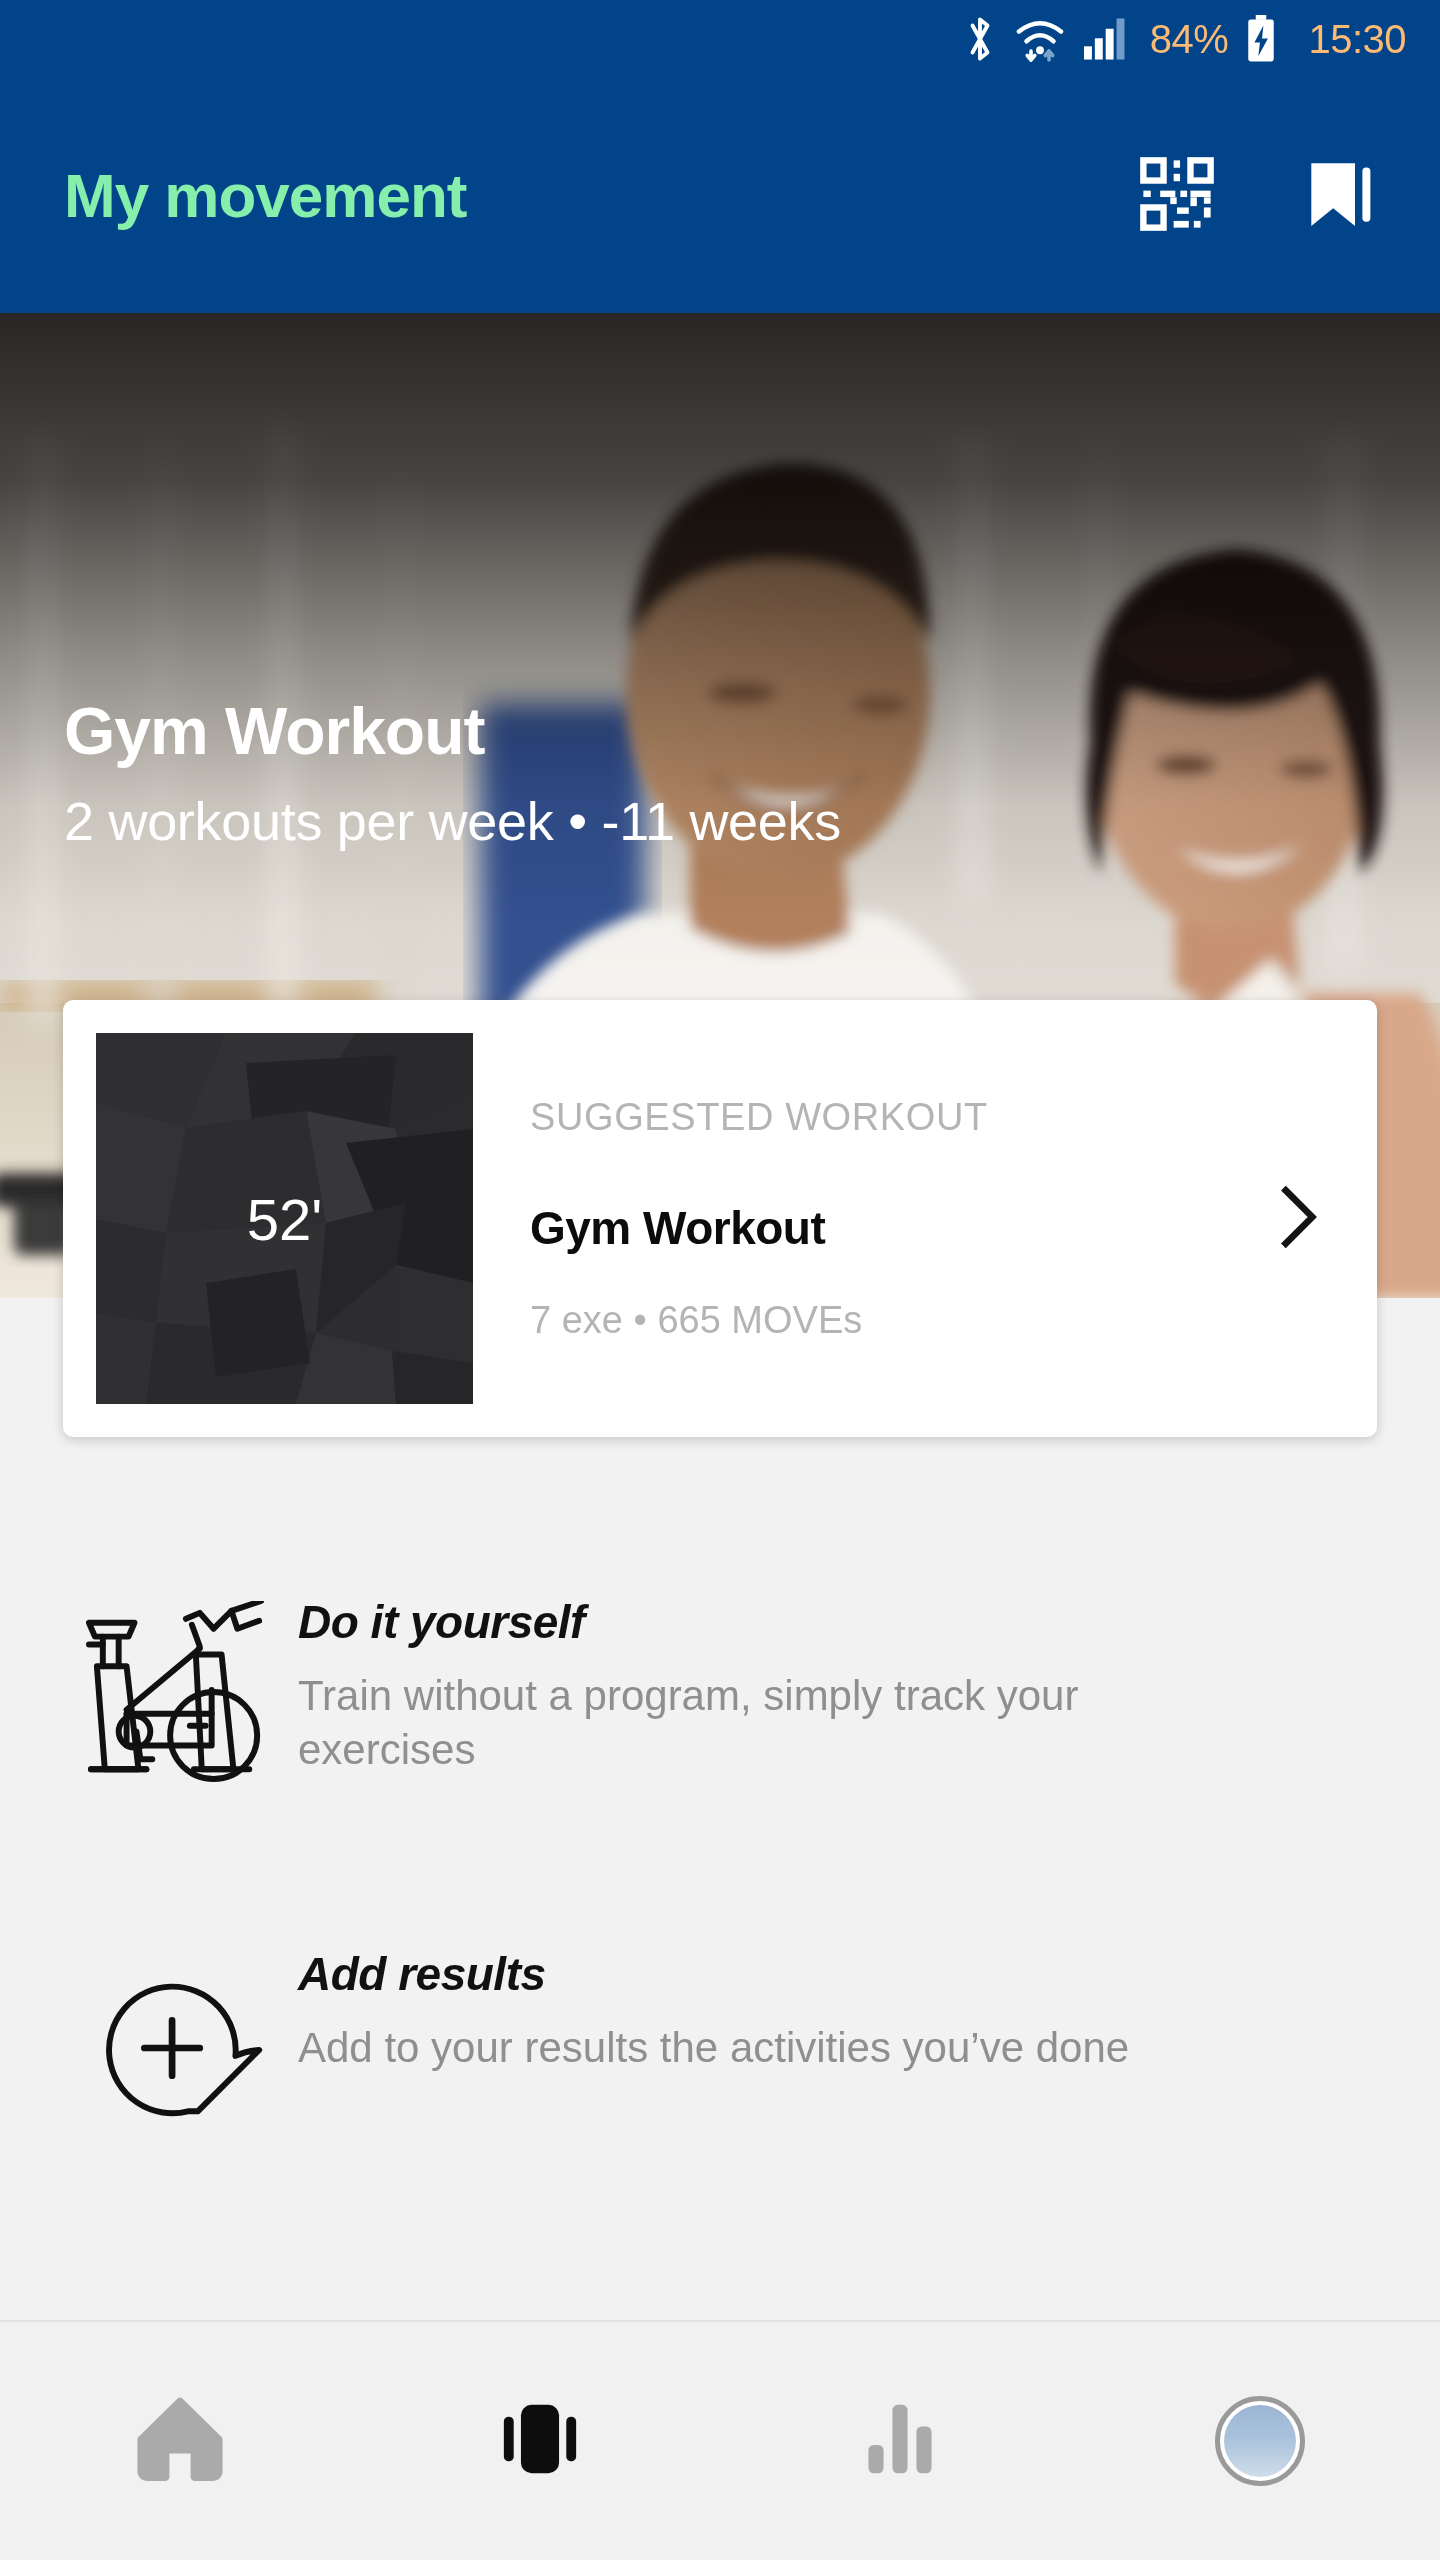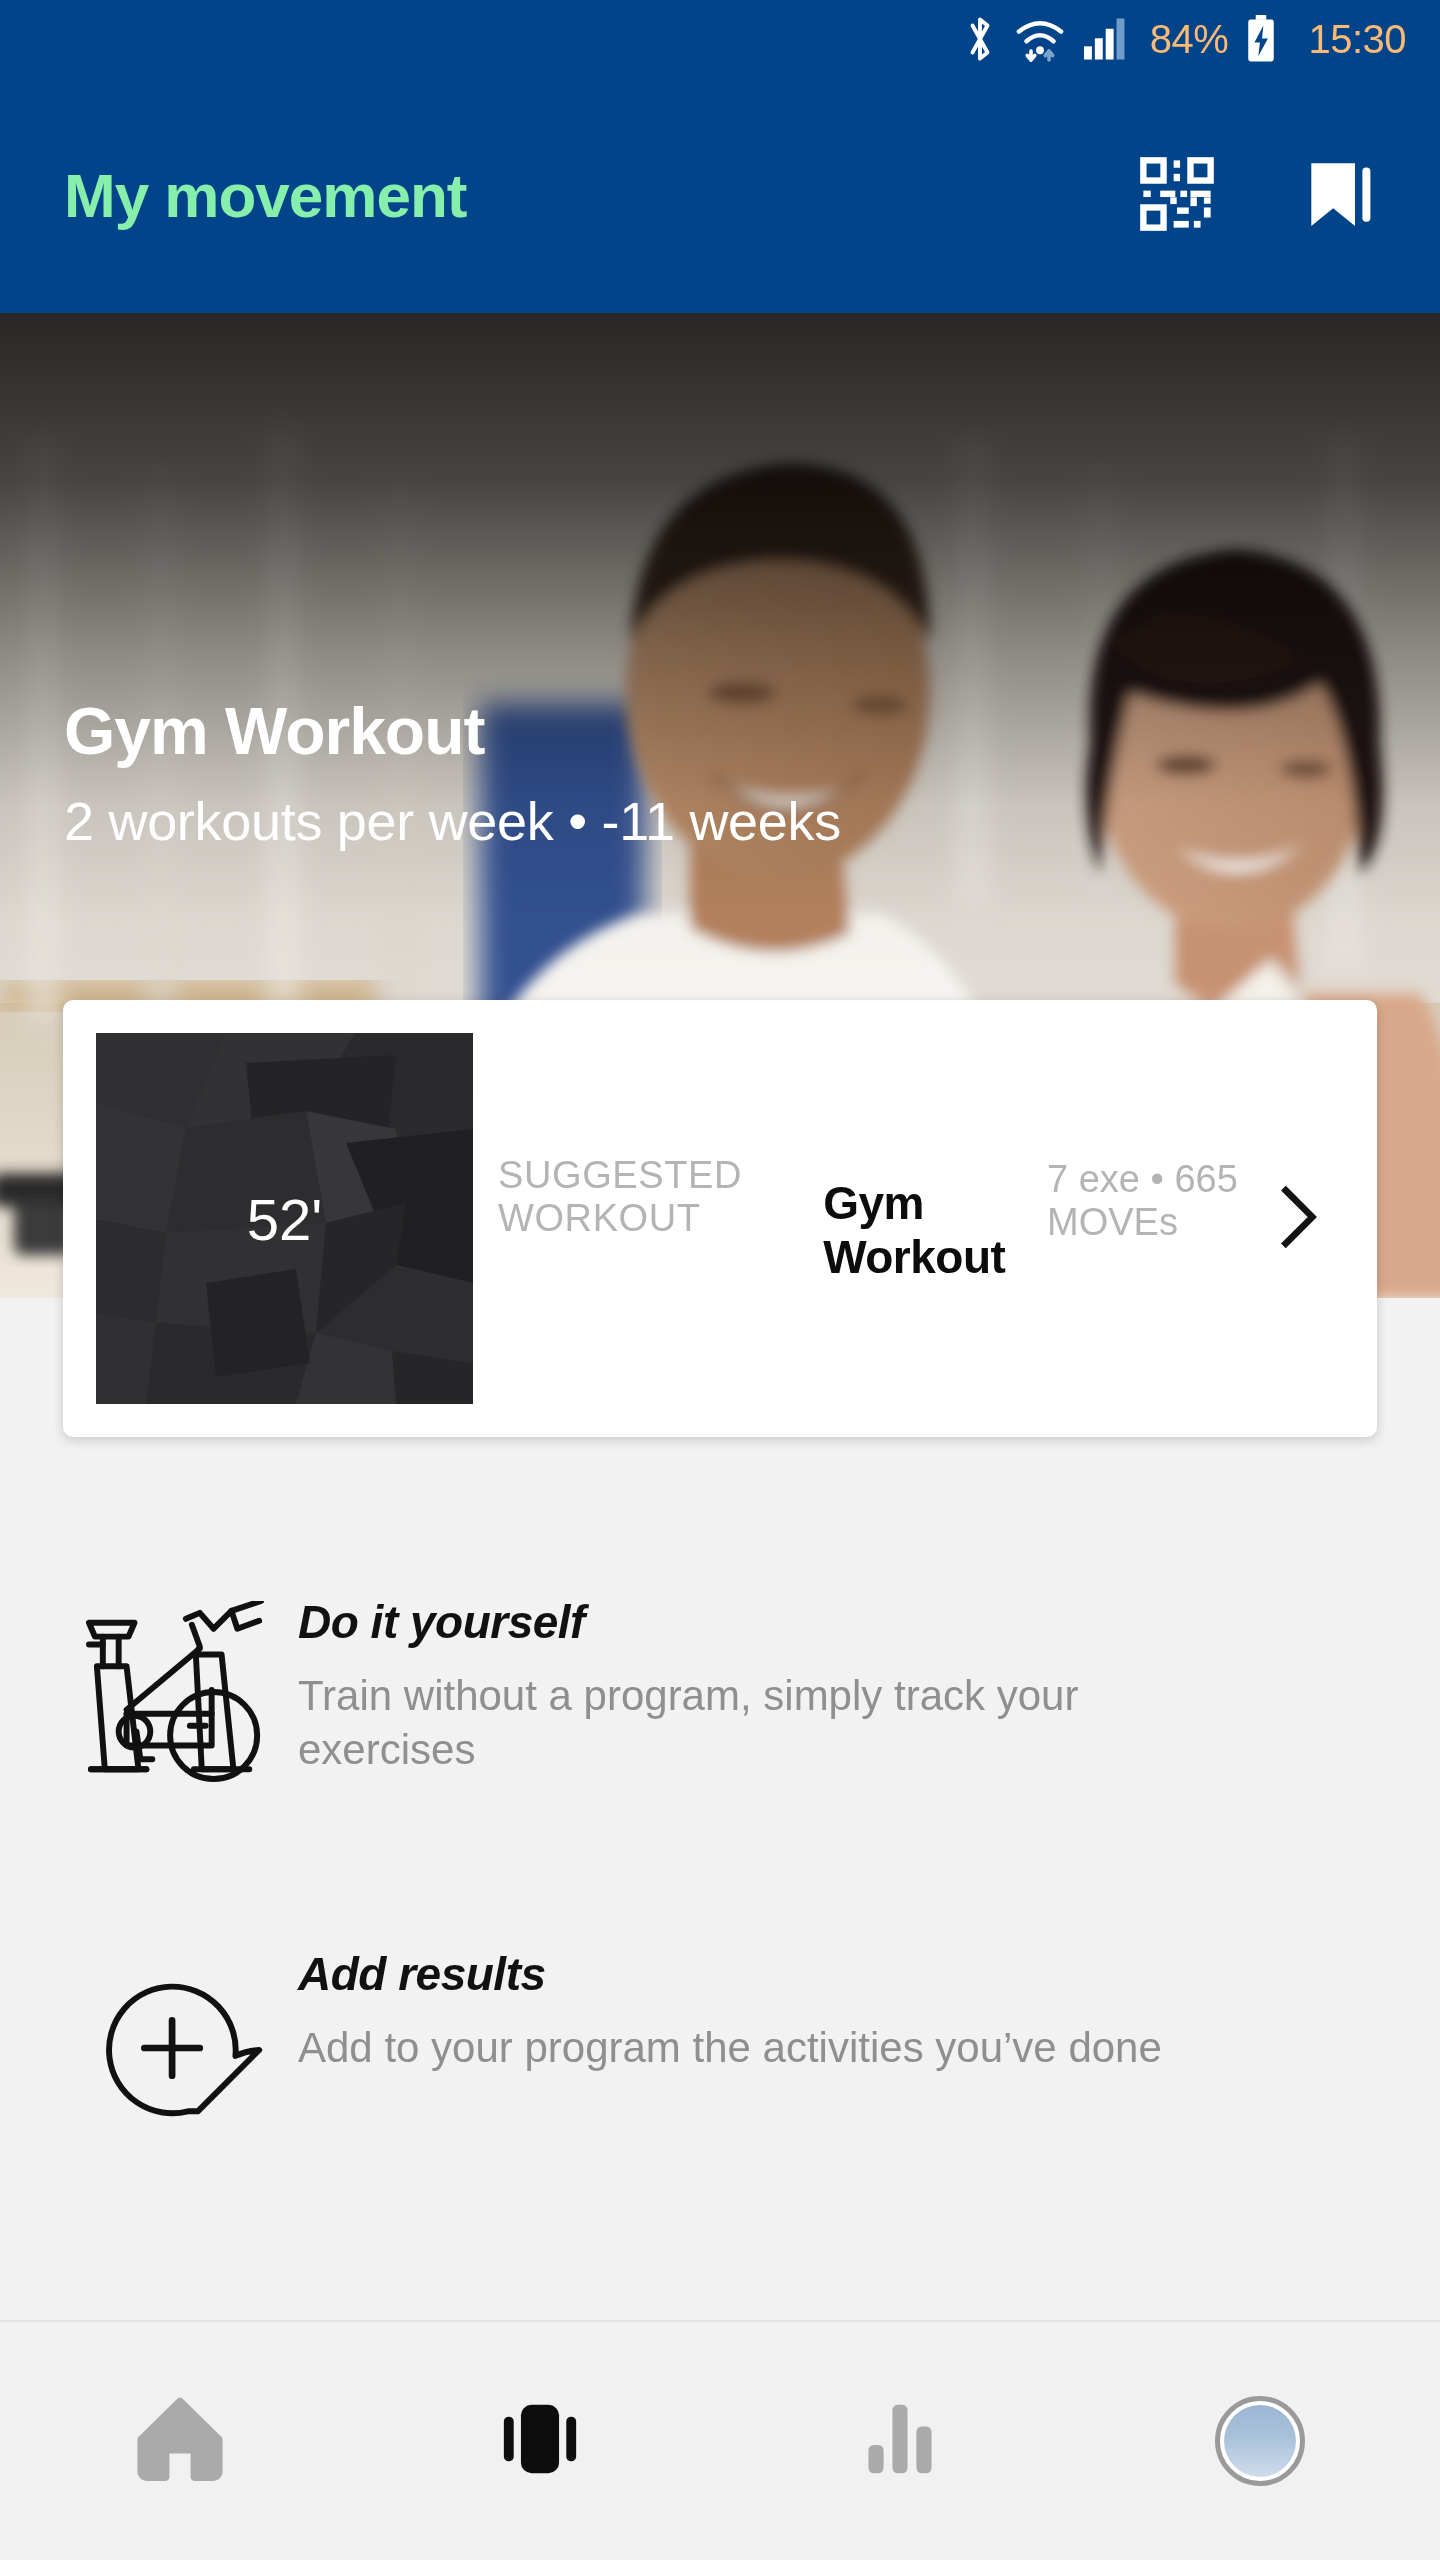--- a/index.html
+++ b/index.html
@@ -131,22 +131,23 @@
     top: 50%; left: 50%;
     transform: translate(-50%,-50%);
     color: #ffffff;
     font-size: 58px;
     font-weight: normal;
     letter-spacing: 0px;
     z-index: 3;
   }
   .card-body {
     flex: 1 1 auto;
-    padding-left: 25px;
-    display: flex;
+    padding-left: 57px;
+    display: flex;
+    flex-direction: column;
     justify-content: center;
     gap: 40px;
   }
   .card-eyebrow {
     color: #b4b4b4;
     font-size: 38px;
     font-weight: 400;
     letter-spacing: 0.6px;
   }
   .card-title {
@@ -545,21 +546,21 @@
           <g fill="none" stroke="#111111" stroke-width="3" stroke-linecap="round" stroke-linejoin="round">
 
             <path d="M76 52 A32 32 0 1 0 52 80 L57 80 L88 49 A33 33 0 0 0 76 52 Z"></path>
 
             <path d="M44 34 L44 62 M30 48 L58 48" stroke-width="3.4"></path>
           </g>
         </svg>
       </div>
       <div class="option-text">
         <div class="option-title">Add results</div>
-        <div class="option-desc">Add to your program the activities you’ve done</div>
+        <div class="option-desc">Add to your results the activities you’ve done</div>
       </div>
     </div>
 
   </div>
 
   <div class="nav-divider"></div>
   <div class="bottomnav">
 
     <div class="nav-item">
       <span>

